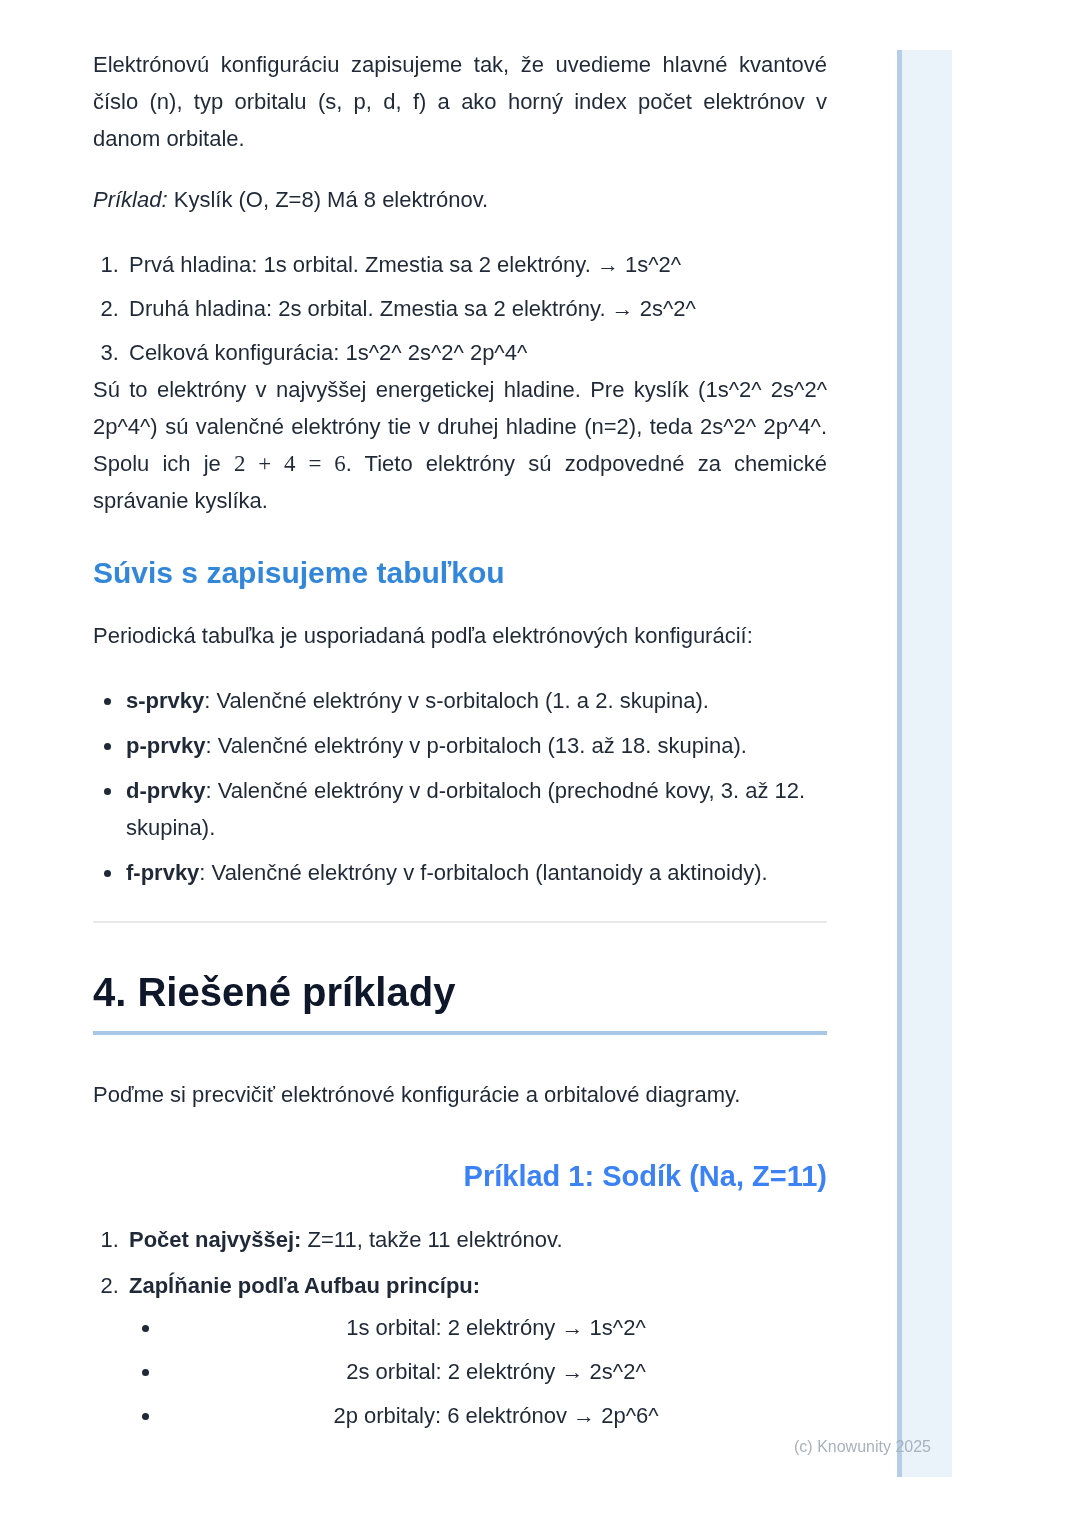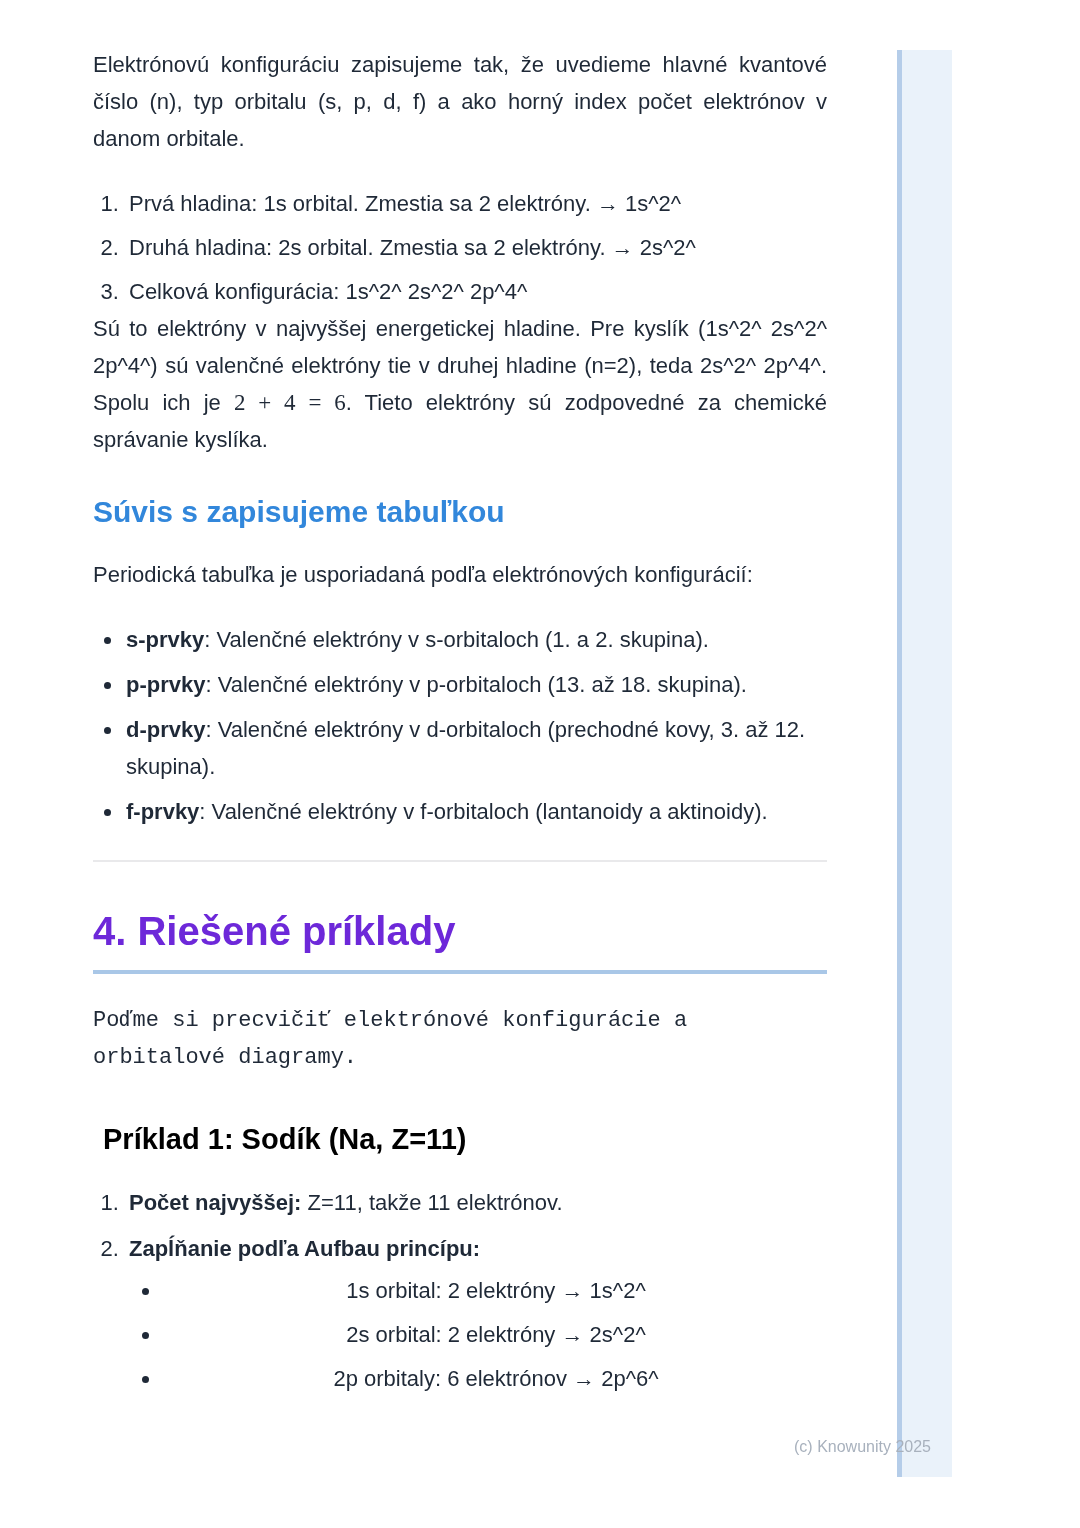--- a/index.html
+++ b/index.html
@@ -43,49 +43,50 @@
     font-size: 30px;
     line-height: 40px;
     font-weight: 700;
     color: #3287db;
     margin: 34px 0 24px 0;
   }
   h3 {
     font-size: 29px;
     line-height: 38px;
     font-weight: 700;
-    color: #000000;
+    color: #3b82f6;
     margin: 44px 0 0 10px;
+    text-align: right;
   }
   h1 {
     font-size: 40px;
     line-height: 50px;
     font-weight: 700;
-    color: #6d28d9;
+    color: #0f172a;
     margin: 44px 0 0 0;
     padding-bottom: 14px;
     border-bottom: 4px solid #a9c7e7;
   }
   .math {
     font-family: "Liberation Serif", "DejaVu Serif", serif;
     font-size: 23px;
   }
   ul.bullets {
     margin: 28px 0 0 0;
     padding-left: 31px;
     list-style: disc;
   }
   ul.bullets > li { margin-bottom: 8px; padding-left: 2px; }
   ul.bullets > li:last-child { margin-bottom: 0; }
   hr.divider {
     border: none;
     border-top: 2px solid #e9e9eb;
     margin: 30px 0 0 0;
   }
-  .after-title { margin-top: 28px; font-family: Liberation Mono, monospace; }
+  .after-title { margin-top: 41px; }
   ol.ex-steps {
     margin: 26px 0 0 0;
     padding-left: 32px;
   }
   ol.ex-steps > li { margin-bottom: 9px; padding-left: 4px; }
   ul.sub-bullets {
     margin: 5px 0 0 0;
     padding-left: 33px;
     list-style: disc;
   }
@@ -105,20 +106,21 @@
 <body>
 
 <div class="page">
 
   <div class="sidebar-bar"></div>
 
   <div class="content">
 
     <p class="justify">Elektrónovú konfiguráciu zapisujeme tak, že uvedieme hlavné kvantové číslo (n), typ orbitalu (s, p, d, f) a ako horný index počet elektrónov v danom orbitale.</p>
 
+    <p class="example-line"><span class="example-label">Príklad:</span><span> Kyslík (O, Z=8) Má 8 elektrónov.</span></p>
 
     <ol class="steps">
       <li><span>Prvá hladina: 1s orbital. Zmestia sa 2 elektróny. → 1s^2^</span></li>
       <li><span>Druhá hladina: 2s orbital. Zmestia sa 2 elektróny. → 2s^2^</span></li>
       <li>
         <div>Celková konfigurácia: 1s^2^ 2s^2^ 2p^4^</div>
       </li>
     </ol>
 
 

